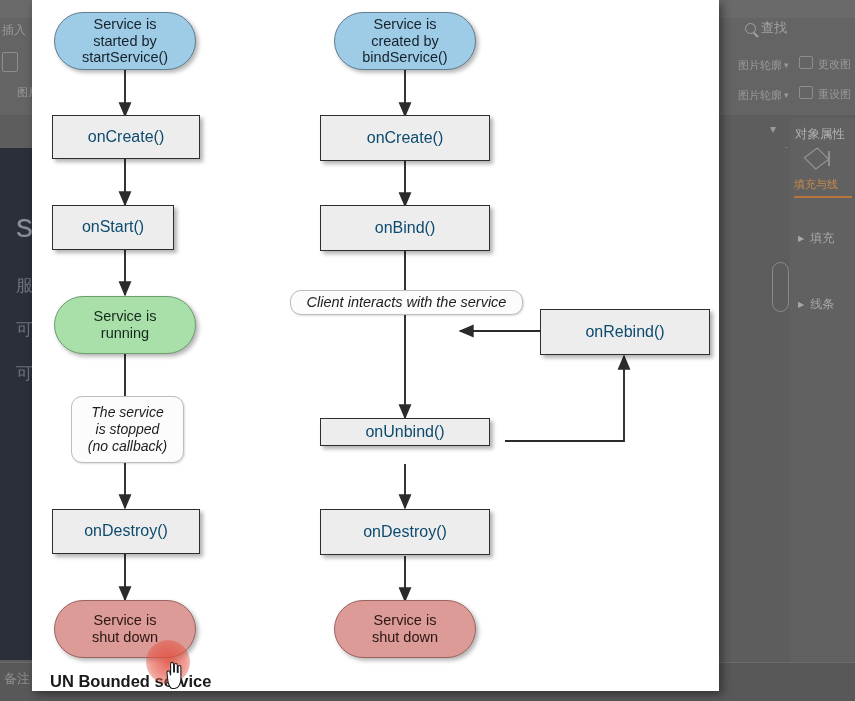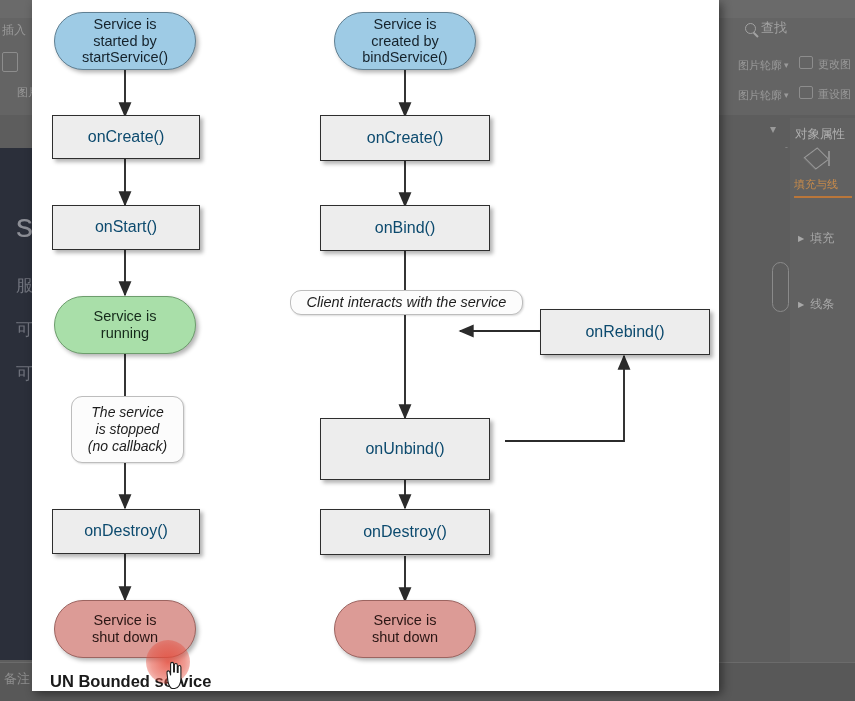--- a/index.html
+++ b/index.html
@@ -284,21 +284,21 @@
     <div class="node term blue" style="left:22px; top:12px; width:142px; height:58px;">
       <span style="white-space:pre-line">Service is
 started by
 startService()</span>
     </div>
 
     <div class="node proc" style="left:20px; top:115px; width:148px; height:44px;">
       <span>onCreate()</span>
     </div>
 
-    <div class="node proc" style="left:20px; top:205px; width:148px; height:45px;">
+    <div class="node proc" style="left:20px; top:205px; width:122px; height:45px;">
       <span>onStart()</span>
     </div>
 
     <div class="node term green" style="left:22px; top:296px; width:142px; height:58px;">
       <span style="white-space:pre-line">Service is
 running</span>
     </div>
 
     <div class="note" style="left:39px; top:396px; width:113px; height:67px;">
       <span style="white-space:pre-line">The service
@@ -328,21 +328,21 @@
     </div>
 
     <div class="node proc" style="left:288px; top:205px; width:170px; height:46px;">
       <span>onBind()</span>
     </div>
 
     <div class="note" style="left:258px; top:290px; width:233px; height:25px; font-size:14.5px;">
       <span>Client interacts with the service</span>
     </div>
 
-    <div class="node proc" style="left:288px; top:418px; width:170px; height:62px;">
+    <div class="node proc" style="left:288px; top:418px; width:170px; height:28px;">
       <span>onUnbind()</span>
     </div>
 
     <div class="node proc" style="left:508px; top:309px; width:170px; height:46px;">
       <span>onRebind()</span>
     </div>
 
     <div class="node proc" style="left:288px; top:509px; width:170px; height:46px;">
       <span>onDestroy()</span>
     </div>

